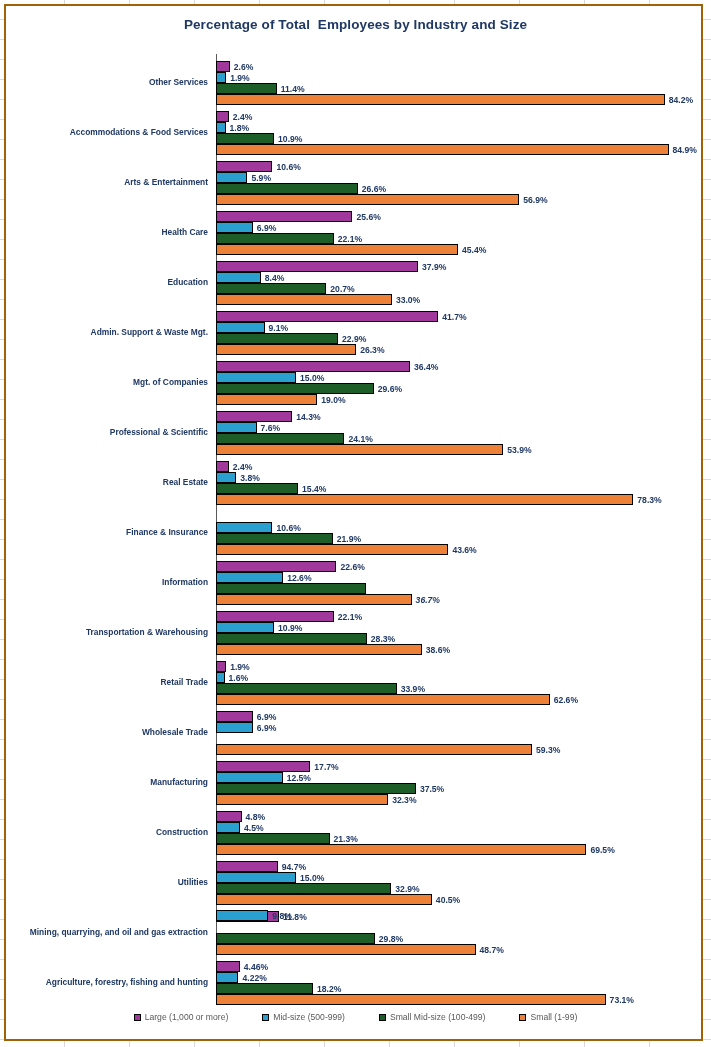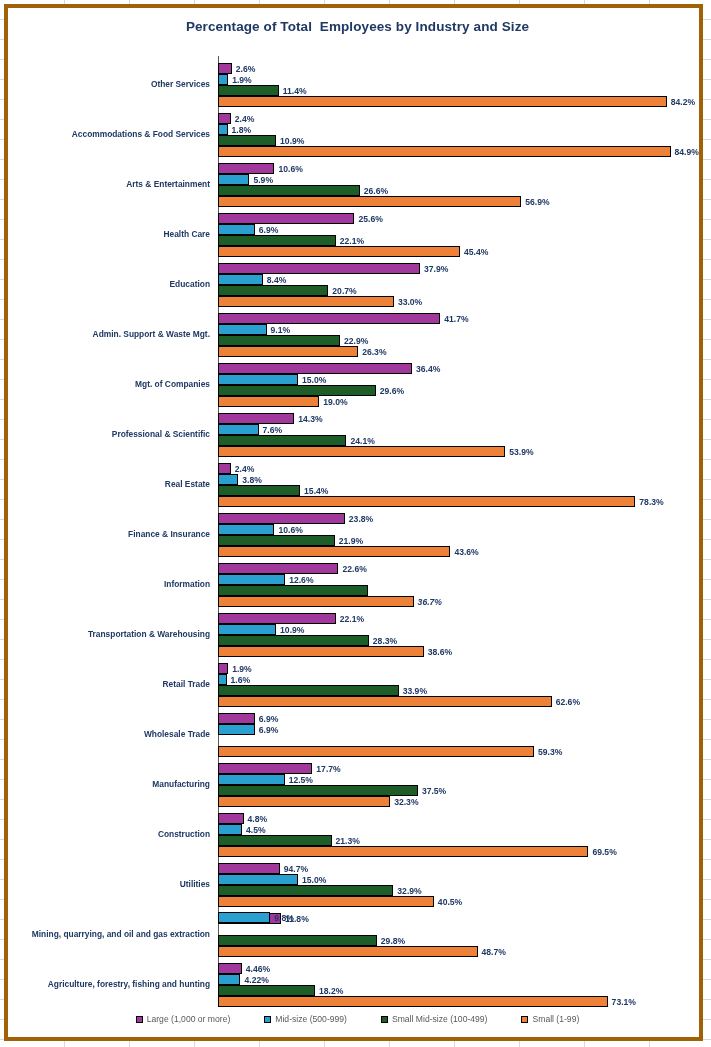--- a/index.html
+++ b/index.html
@@ -21,21 +21,21 @@
     background-position:-1px -1px;
     z-index:0;
   }
 
   
   #chart-object{
     position:absolute;
     left:4px;top:4px;
     width:699px;height:1037px;
     background:#ffffff;
-    border:4px solid #a16207;
+    border:2px solid #a16207;
     z-index:1;
     box-sizing:border-box;
   }
 
   #chart-title{
     position:absolute;
     left:0;top:11px;width:699px;
     text-align:center;
     font-size:13.5px;
     font-weight:bold;
@@ -304,24 +304,20 @@
           <div class="bar" style="width: 82.082px; background: rgb(29, 94, 40);"></div>
           <div class="bar-val" style="left: 82.082px;">15.4%</div>
         </div>
         <div class="bar-row" style="top: 36px; width: 489px;">
           <div class="bar" style="width: 417.339px; background: rgb(237, 129, 55);"></div>
           <div class="bar-val" style="left: 417.339px;">78.3%</div>
         </div>
       </div>
       <div class="cat-group" style="top: 458px;">
         <div class="cat-label">Finance &amp; Insurance</div>
-        <div class="bar-row" style="top: 3px; width: 489px;">
-          <div class="bar" style="width: 126.854px; background: rgb(160, 57, 155);"></div>
-          <div class="bar-val" style="left: 126.854px;">23.8%</div>
-        </div>
         <div class="bar-row" style="top: 14px; width: 489px;">
           <div class="bar" style="width: 56.498px; background: rgb(41, 160, 208);"></div>
           <div class="bar-val" style="left: 56.498px;">10.6%</div>
         </div>
         <div class="bar-row" style="top: 25px; width: 489px;">
           <div class="bar" style="width: 116.727px; background: rgb(29, 94, 40);"></div>
           <div class="bar-val" style="left: 116.727px;">21.9%</div>
         </div>
         <div class="bar-row" style="top: 36px; width: 489px;">
           <div class="bar" style="width: 232.388px; background: rgb(237, 129, 55);"></div>

